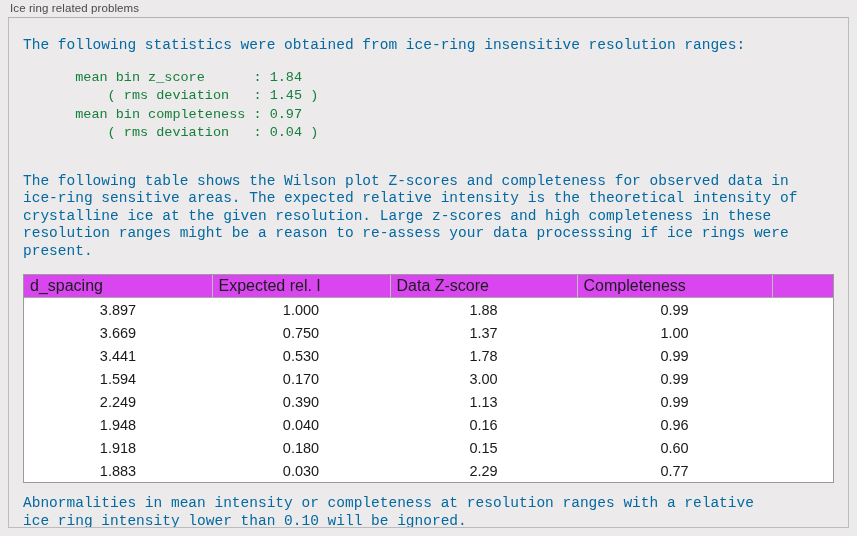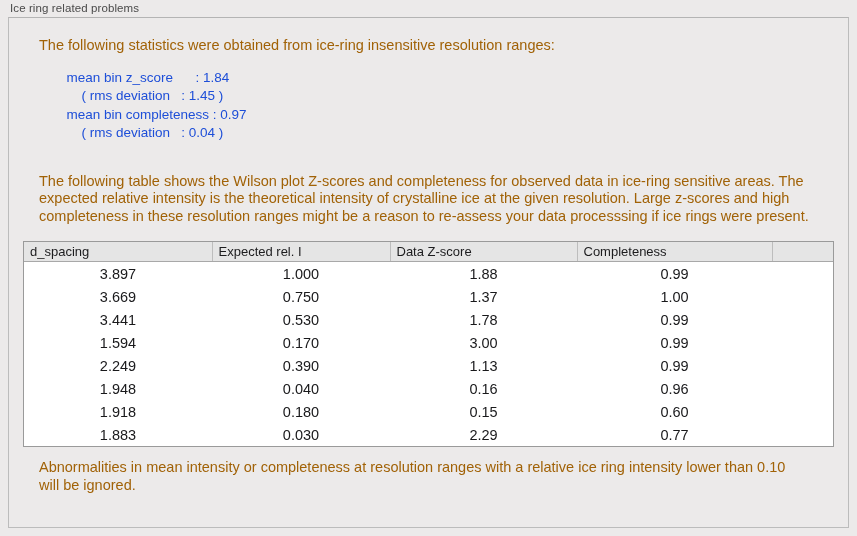--- a/index.html
+++ b/index.html
@@ -47,32 +47,33 @@
   .content {
     position: absolute;
     left: 0; top: 0;
     width: 839px;
     height: 509px;
     padding: 12px 14px 0 14px;
     box-sizing: border-box;
   }
   .para {
     font-size: 14.5px;
-    color: #a16207;
+    color: #0369a1;
     line-height: 17.5px;
-    margin: 16px;
+    margin: 0;
+    font-family: Liberation Mono, monospace;
   }
   .para-intro {
     margin-top: 7px;
     margin-bottom: 0;
   }
   .stats {
-    font-family: Liberation Sans, sans-serif;
+    font-family: Liberation Mono, monospace;
     font-size: 13.5px;
-    color: #1d4ed8;
+    color: #15803d;
     line-height: 18.5px;
     margin: 14px 0 0 0;
     white-space: pre;
     padding-left: 36px;
   }
   .para-table-note {
     margin-top: 30px;
     max-width: 800px;
   }
   .table-wrap {
@@ -81,25 +82,25 @@
     background: #ffffff;
     border: 1px solid #9a9a9a;
     box-sizing: border-box;
   }
   table.data {
     border-collapse: collapse;
     width: 100%;
     table-layout: fixed;
   }
   table.data thead th {
-    background: #e5e5e5;
+    background: #d946ef;
     border-bottom: 1px solid #a8a8a8;
     border-right: 1px solid #bdbdbd;
     font-weight: normal;
-    font-size: 13px;
+    font-size: 16px;
     color: #1c1c1e;
     text-align: left;
     padding: 2px 0 2px 6px;
     height: 17px;
     box-sizing: border-box;
   }
   table.data thead th:last-child {
     border-right: none;
   }
   table.data tbody td {

